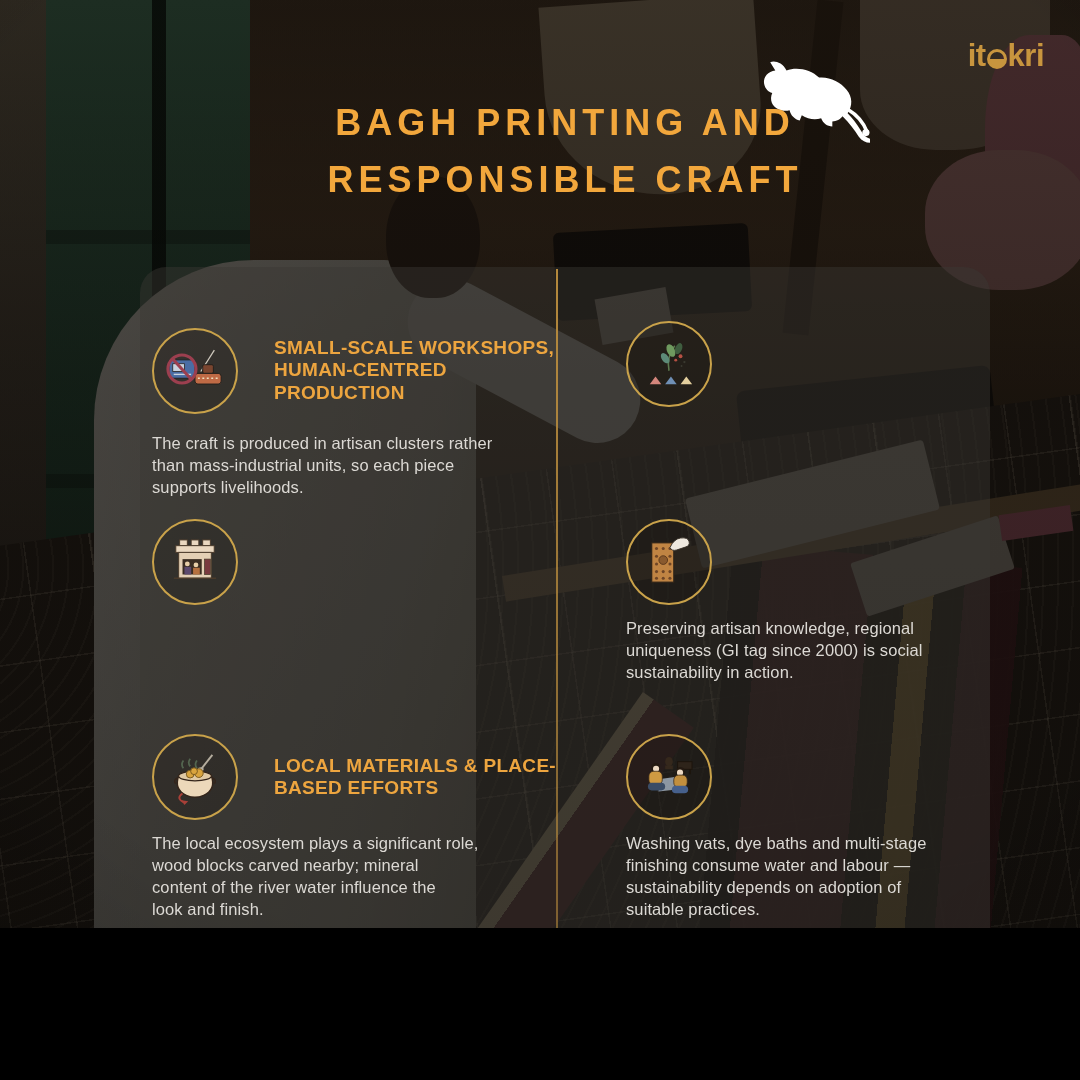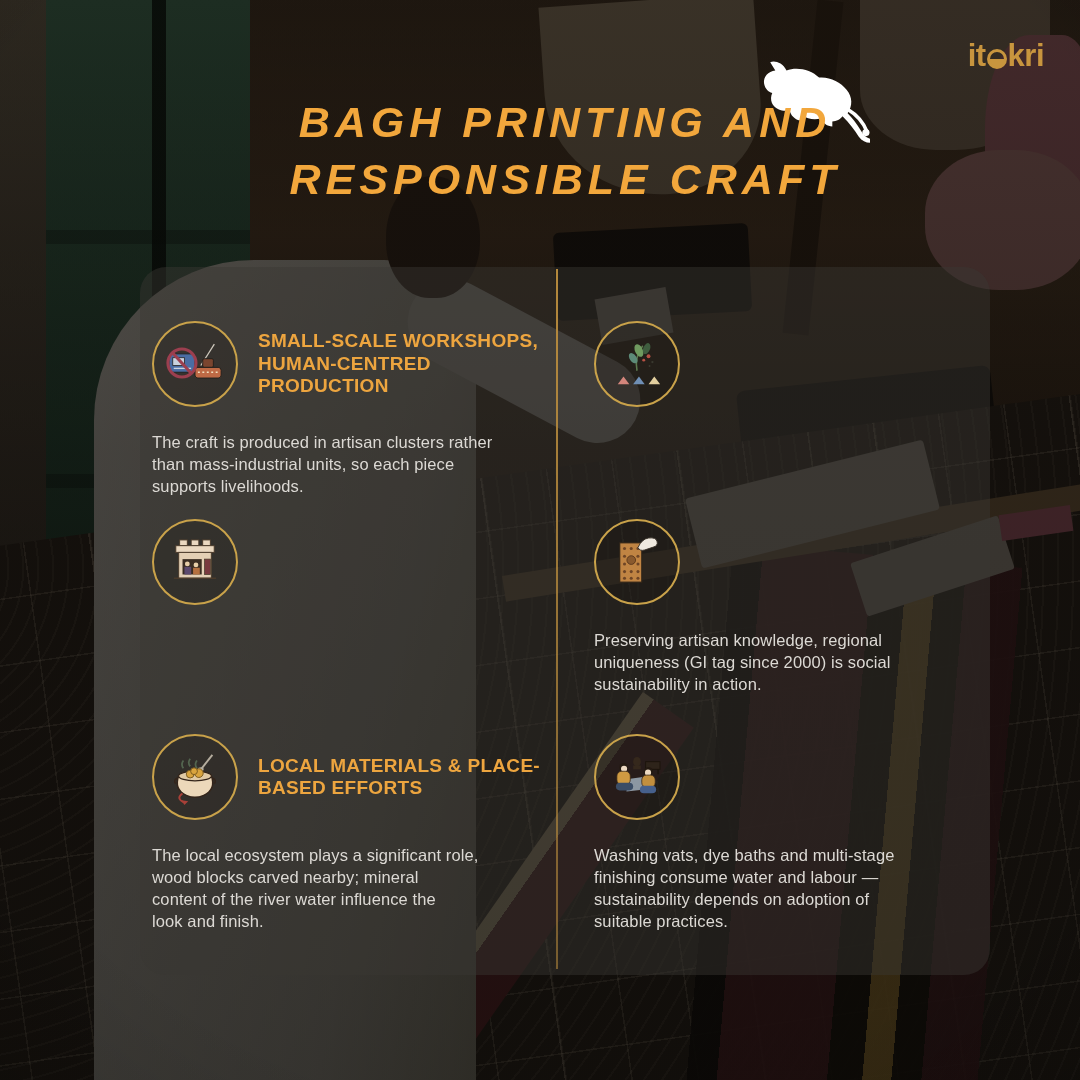--- a/index.html
+++ b/index.html
@@ -1,16 +1,16 @@
 <!DOCTYPE html>
 <html><head>
 <meta charset="utf-8">
 <style>
   html,body{margin:0;padding:0;background:#000;}
-  .canvas{position:relative;width:1080px;height:1080px;overflow:hidden;
+  .canvas{position:relative;width:1080px;height:928px;overflow:hidden;
     background:#171310;font-family:"Liberation Sans",sans-serif;}
   .abs{position:absolute;}
 
   
   .photo{position:absolute;inset:0;}
   .wall{left:0;top:0;width:58px;height:1080px;background:linear-gradient(180deg,#474033,#2e2820 55%,#1f1a14);}
   .door{left:46px;top:0;width:224px;height:1080px;
     background:
       linear-gradient(90deg,transparent 0 106px,rgba(4,10,6,.85) 106px 120px,transparent 120px),
       repeating-linear-gradient(180deg,transparent 0 230px,rgba(0,0,0,.28) 230px 244px),
@@ -46,32 +46,32 @@
   .man-head{left:386px;top:176px;width:94px;height:122px;background:#241a12;border-radius:50% 50% 46% 46%;}
   .overlay{inset:0;background:
     radial-gradient(125% 125% at 50% 42%,transparent 48%,rgba(0,0,0,.38)),
     linear-gradient(180deg,rgba(10,8,6,.44),rgba(8,6,5,.55) 42%,rgba(6,5,4,.60));}
 
   
   .logo{right:36px;top:38px;font-size:31px;font-weight:bold;color:#c8953e;letter-spacing:-.5px;display:flex;align-items:center;}
   .logo-o{display:inline-block;width:20px;height:20px;border:3px solid #c8953e;border-radius:50%;margin:6px 1px 0;
     background:linear-gradient(0deg,#c8953e 0 52%,transparent 52%);box-sizing:border-box;}
   .tiger{left:758px;top:52px;width:112px;height:94px;}
-  .title{left:110px;top:94px;width:910px;text-align:center;font-size:43px;line-height:57px;font-weight:bold;
-    color:#f2a73c;letter-spacing:5px;white-space:pre-line;font-style:italic;}
+  .title{left:110px;top:94px;width:910px;text-align:center;font-size:36px;line-height:57px;font-weight:bold;
+    color:#f2a73c;letter-spacing:5px;white-space:pre-line;}
   .panel{left:140px;top:267px;width:850px;height:708px;background:rgba(58,55,50,.45);border-radius:26px;}
   .divider{position:absolute;left:416px;top:2px;width:2px;height:700px;
     background:linear-gradient(180deg,rgba(188,142,62,.95),rgba(188,142,62,.55));}
   .grid{position:absolute;left:12px;top:54px;right:28px;display:grid;grid-template-columns:1fr 1fr;
     column-gap:54px;grid-template-rows:198px 215px auto;}
   .sec-head{display:flex;align-items:center;gap:20px;}
   .icon-ring{width:86px;height:86px;border:2px solid #c9a24a;border-radius:50%;flex:none;box-sizing:border-box;
     display:flex;align-items:center;justify-content:center;background:rgba(18,14,10,.22);}
-  .sec-title{margin:0;font-size:19px;line-height:1.18;font-weight:bold;color:#eda53f;letter-spacing:.3px;white-space:pre;}
-  .sec-body{margin:24px 0 0;font-size:16.5px;line-height:22px;color:#dcd9d4;white-space:pre;letter-spacing:.1px;}
+  .sec-title{margin:16px;font-size:19px;line-height:1.18;font-weight:bold;color:#eda53f;letter-spacing:.3px;white-space:pre;}
+  .sec-body{margin:12px 0 0;font-size:16.5px;line-height:22px;color:#dcd9d4;white-space:pre;letter-spacing:.1px;}
 </style>
 </head>
 <body>
 
 <div class="canvas">
 
   <div class="photo">
     <div class="abs wall"></div>
     <div class="abs door"></div>
     <div class="abs backdrop-right"></div>

